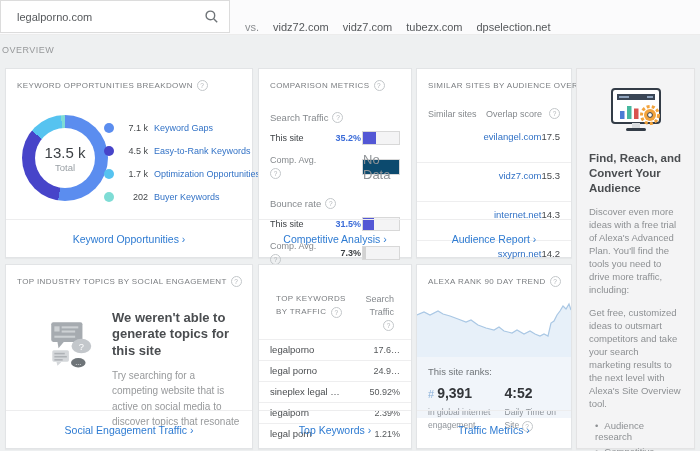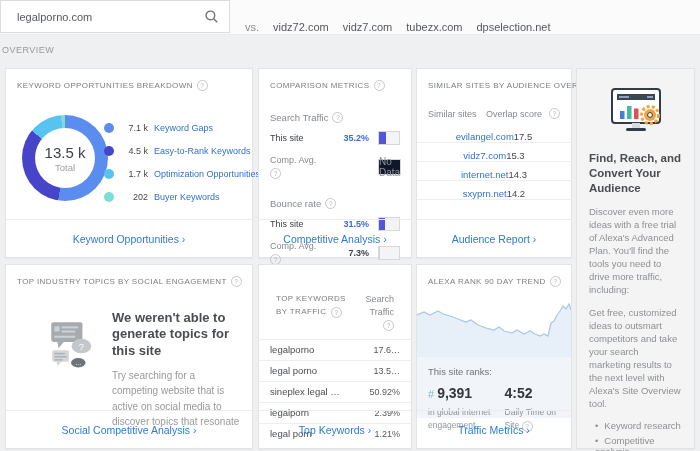--- a/index.html
+++ b/index.html
@@ -40,38 +40,38 @@
   .ko-total-label{font-size:9.5px;color:#9aa0a5;margin-top:1px}
   .ko-legend{position:absolute;left:98px;top:54px;right:4px}
   .ko-li{display:flex;align-items:center;margin-bottom:13px;font-size:9px;white-space:nowrap}
   .ko-dot{width:10px;height:10px;border-radius:50%;flex:none}
   .ko-val{width:27px;text-align:right;color:#44474a;margin:0 6px 0 7px;flex:none}
   .ko-label{color:#3272c6;cursor:pointer}
   
   .cm-body{padding:0 11px}
   .cm-sec{color:#85898d;font-size:9.5px;margin:19px 0 8px;display:flex;gap:4px;align-items:center}
   .cm-sec.first{margin-top:21px}
-  .cm-row{display:grid;grid-template-columns:54px 36px 1fr;align-items:center;column-gap:9px;margin-bottom:9px}
+  .cm-row{display:grid;grid-template-columns:54px 36px 1fr;align-items:center;column-gap:1px;margin-bottom:9px}
   .cm-label{font-size:9px;color:#3d4145}
   .cm-label.gray{color:#85898d;line-height:1.4}
   .cm-val{text-align:right;font-weight:bold;font-size:9px}
   .cm-val.blue{color:#3a6bd8}
   .cm-val.dark{color:#3d4145}
   .cm-bar{height:12px;background:#f4f4f5;border:1px solid #d8d8d8;display:block;overflow:hidden}
   .cm-fill{display:block;height:100%}
   .cm-fill.indigo{background:#5357d5}
   .cm-fill.gray{background:#d2d2d2}
-  .cm-nodata{height:14px;border:1px solid #d8d8d8;background:#0f172a;color:#8f9397;font-size:10px;
+  .cm-nodata{height:14px;border:1px solid #d8d8d8;background:#0c4a6e;color:#8f9397;font-size:13px;
              display:flex;align-items:center;justify-content:center}
   
   .ss-head{display:flex;justify-content:space-between;align-items:center;padding:0 11px;margin-top:17px;
            font-size:9px;color:#85898d}
   .ss-headright{display:flex;align-items:flex-end;gap:7px}
   .ss-rows{margin-top:5px}
-  .ss-row{display:flex;justify-content:center;padding:7px 11px 0;border-bottom:1px solid #eeeeef;font-size:9.5px}
+  .ss-row{display:flex;justify-content:flex-end;padding:7px 11px 20px;border-bottom:1px solid #eeeeef;font-size:9.5px}
   .ss-site{color:#3272c6;cursor:pointer}
   .ss-score{color:#45484b}
   
   .st-body{display:flex;padding:23px 8px 0 42px}
   .st-illus{flex:none;width:46px;margin-top:8px}
   .st-text{margin-left:18px;width:128px}
   .st-heading{font-size:13px;font-weight:bold;color:#4a4d50;line-height:1.25}
   .st-para{margin-top:9px;font-size:10px;color:#97999b;line-height:1.55}
   
   .tk-head{display:flex;justify-content:center;padding:28px 11px 7px}
@@ -279,37 +279,37 @@
         <ellipse cx="27" cy="43" rx="7" ry="4.5" fill="#6e7478"></ellipse>
         <text x="27" y="45" font-size="7" fill="#ffffff" text-anchor="middle" font-family="Liberation Sans,sans-serif">...</text>
       </svg>
     </div>
     <div class="st-text">
       <div class="st-heading">We weren't able to generate topics for this site</div>
       <div class="st-para">Try searching for a competing website that is active on social media to discover topics that resonate</div>
     </div>
   </div>
   <div class="card-footer">
-    <a class="flink">Social Competitive Analysis ›</a>
+    <a class="flink">Social Engagement Traffic ›</a>
   </div>
 </div>
 
 <div class="card" id="card-tk">
   <div class="tk-head">
     <span class="tk-title"><span>TOP KEYWORDS BY TRAFFIC</span> <span class="qi"></span></span>
     <span class="tk-col"><span>Search Traffic</span><br><span class="qi"></span></span>
   </div>
   <div>
       <div class="tk-row">
         <span class="tk-kw">legalporno</span>
         <span class="tk-val">17.6…</span>
       </div>
       <div class="tk-row">
         <span class="tk-kw">legal porno</span>
-        <span class="tk-val">13.5…</span>
+        <span class="tk-val">24.9…</span>
       </div>
       <div class="tk-row">
         <span class="tk-kw">sineplex legal …</span>
         <span class="tk-val">50.92%</span>
       </div>
       <div class="tk-row">
         <span class="tk-kw">legalporn</span>
         <span class="tk-val">2.39%</span>
       </div>
       <div class="tk-row">
@@ -366,18 +366,18 @@
         <circle cx="43" cy="28" r="6" fill="#f2a33c"></circle>
         <circle cx="43" cy="28" r="2.4" fill="#ffffff" stroke="#333c47" stroke-width="1"></circle>
         <rect x="25" y="36" width="8" height="5" fill="#d8dbde"></rect>
         <rect x="19" y="41" width="20" height="3" rx="1.5" fill="#333c47"></rect>
       </svg>
     </div>
     <div class="promo-title">Find, Reach, and Convert Your Audience</div>
     <div class="promo-para">Discover even more ideas with a free trial of Alexa's Advanced Plan. You'll find the tools you need to drive more traffic, including:</div>
     <div class="promo-para">Get free, customized ideas to outsmart competitors and take your search marketing results to the next level with Alexa's Site Overview tool.</div>
     <ul class="promo-bullets">
-        <li class="promo-bullet">Keyword research</li>
+        <li class="promo-bullet">Audience research</li>
         <li class="promo-bullet">Competitive analysis</li>
       </ul>
 
   </div>
 </div>
 
 </body></html>

